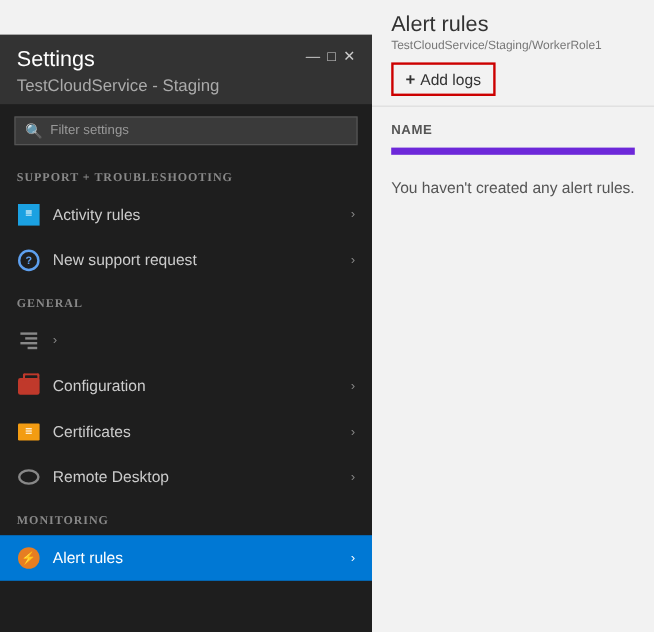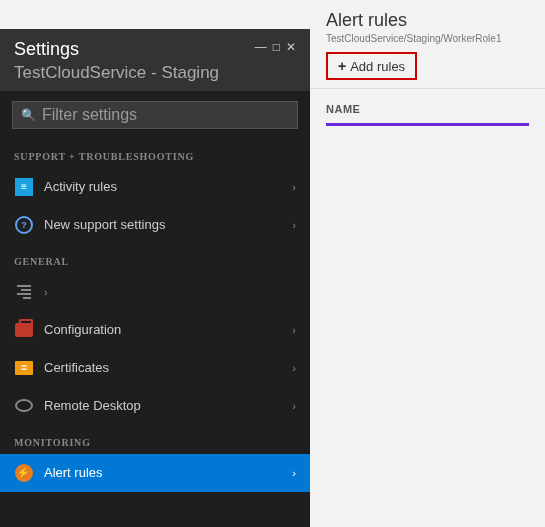--- a/index.html
+++ b/index.html
@@ -35,21 +35,21 @@
 
     .settings-title {
       color: #ffffff;
       font-size: 18px;
       font-weight: 300;
       line-height: 1.2;
     }
 
     .settings-subtitle {
       color: #aaaaaa;
-      font-size: 17px;
+      font-size: 14px;
       margin-top: 2px;
     }
 
     .window-controls {
       display: flex;
       gap: 6px;
       align-items: center;
       margin-top: 2px;
     }
 
@@ -78,21 +78,21 @@
     .search-icon-inner {
       color: #999;
       font-size: 12px;
     }
 
     .search-input-field {
       background: transparent;
       border: none;
       outline: none;
       color: #22c55e;
-      font-size: 16px;
+      font-size: 11px;
       width: 100%;
     }
 
     .search-input-field::placeholder {
       color: #999;
     }
 
     .nav-content {
       flex: 1;
       overflow-y: auto;
@@ -289,21 +289,21 @@
       font-weight: bold;
     }
 
     .alert-table {
       flex: 1;
       padding: 0 16px;
     }
 
     .table-header {
       padding: 10px 0 6px 0;
-      border-bottom: 3px solid #6d28d9;
+      border-bottom: 6px solid #6d28d9;
     }
 
     .col-name {
       font-size: 11px;
       font-weight: 600;
       color: #555;
       letter-spacing: 0.5px;
       text-transform: uppercase;
     }
 
@@ -346,21 +346,21 @@
         <div class="activity-icon">≡</div>
       </div>
       <span class="nav-label">Activity rules</span>
       <span class="nav-chevron">›</span>
     </div>
 
     <div class="nav-item">
       <div class="nav-icon">
         <div class="support-icon">?</div>
       </div>
-      <span class="nav-label">New support settings</span>
+      <span class="nav-label">New support request</span>
       <span class="nav-chevron">›</span>
     </div>
 
     <div class="section-label">GENERAL</div>
 
     <div class="nav-item">
       <div class="nav-icon">
         <div class="properties-icon">
           <div class="prop-bar" style="width:14px;"></div>
           <div class="prop-bar" style="width:10px;"></div>
@@ -407,22 +407,23 @@
 
   </div>
 </div>
 
 <div class="alert-panel">
   <div class="alert-header">
     <div class="alert-title">Alert rules</div>
     <div class="alert-path">TestCloudService/Staging/WorkerRole1</div>
     <button class="add-alert-btn">
       <span class="add-icon">+</span>
-      <span>Add rules</span>
+      <span>Add logs</span>
     </button>
   </div>
 
   <div class="alert-table">
     <div class="table-header">
       <span class="col-name">NAME</span>
     </div>
+    <div class="empty-message">You haven't created any alert rules.</div>
   </div>
 </div>
 
 </body></html>

